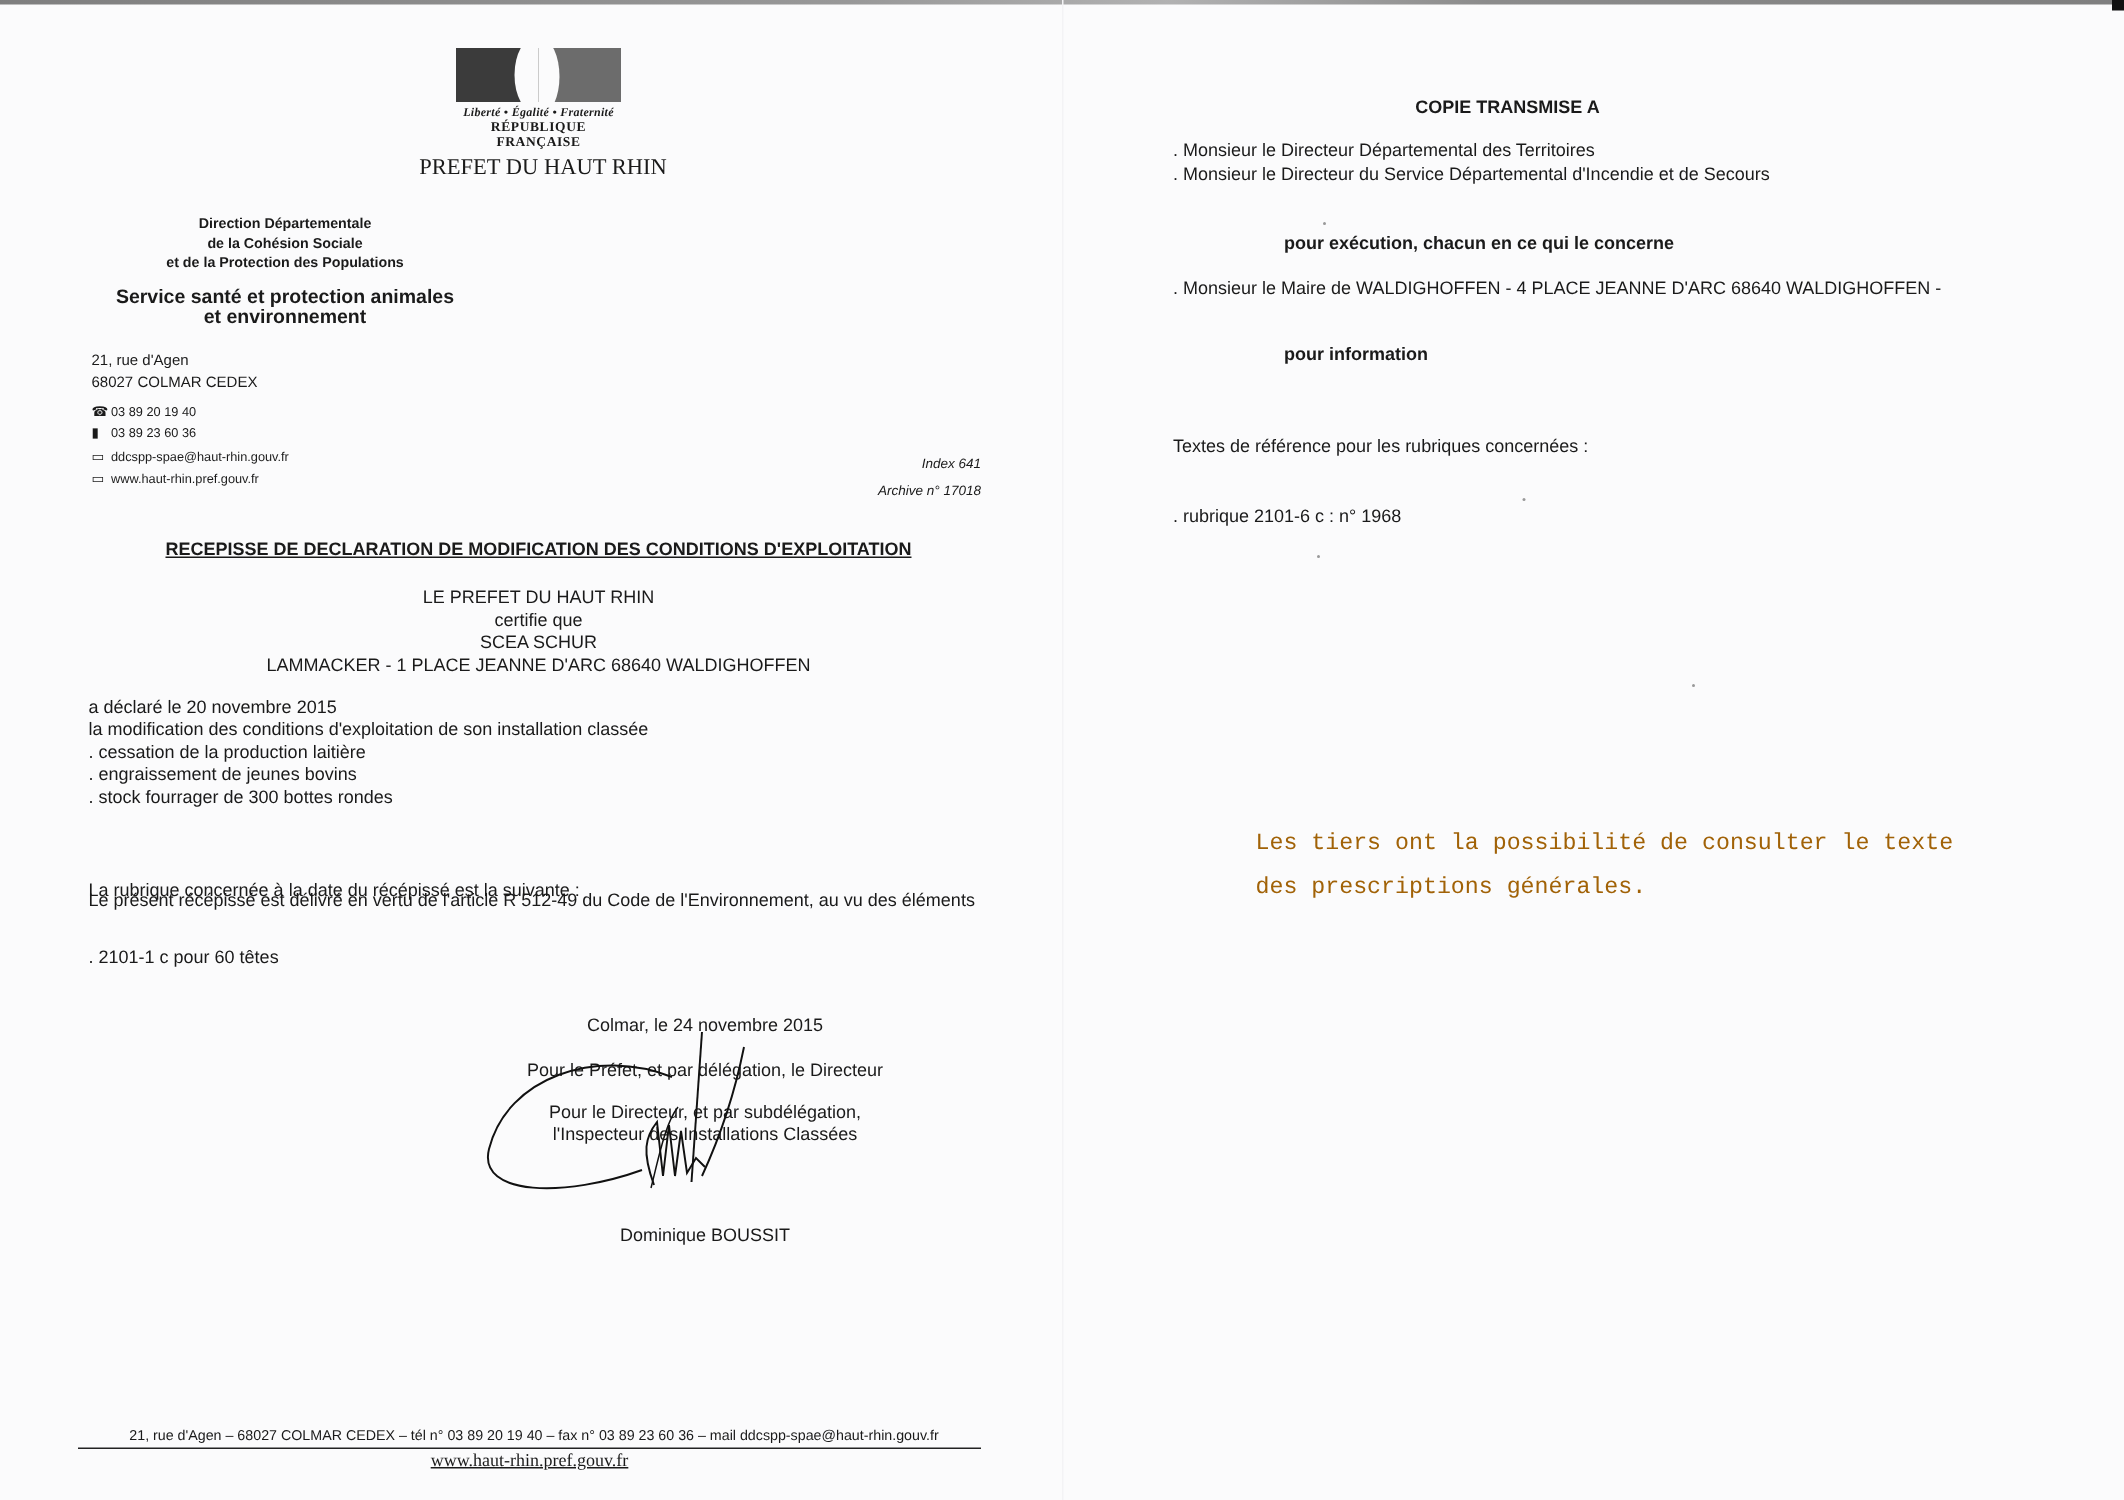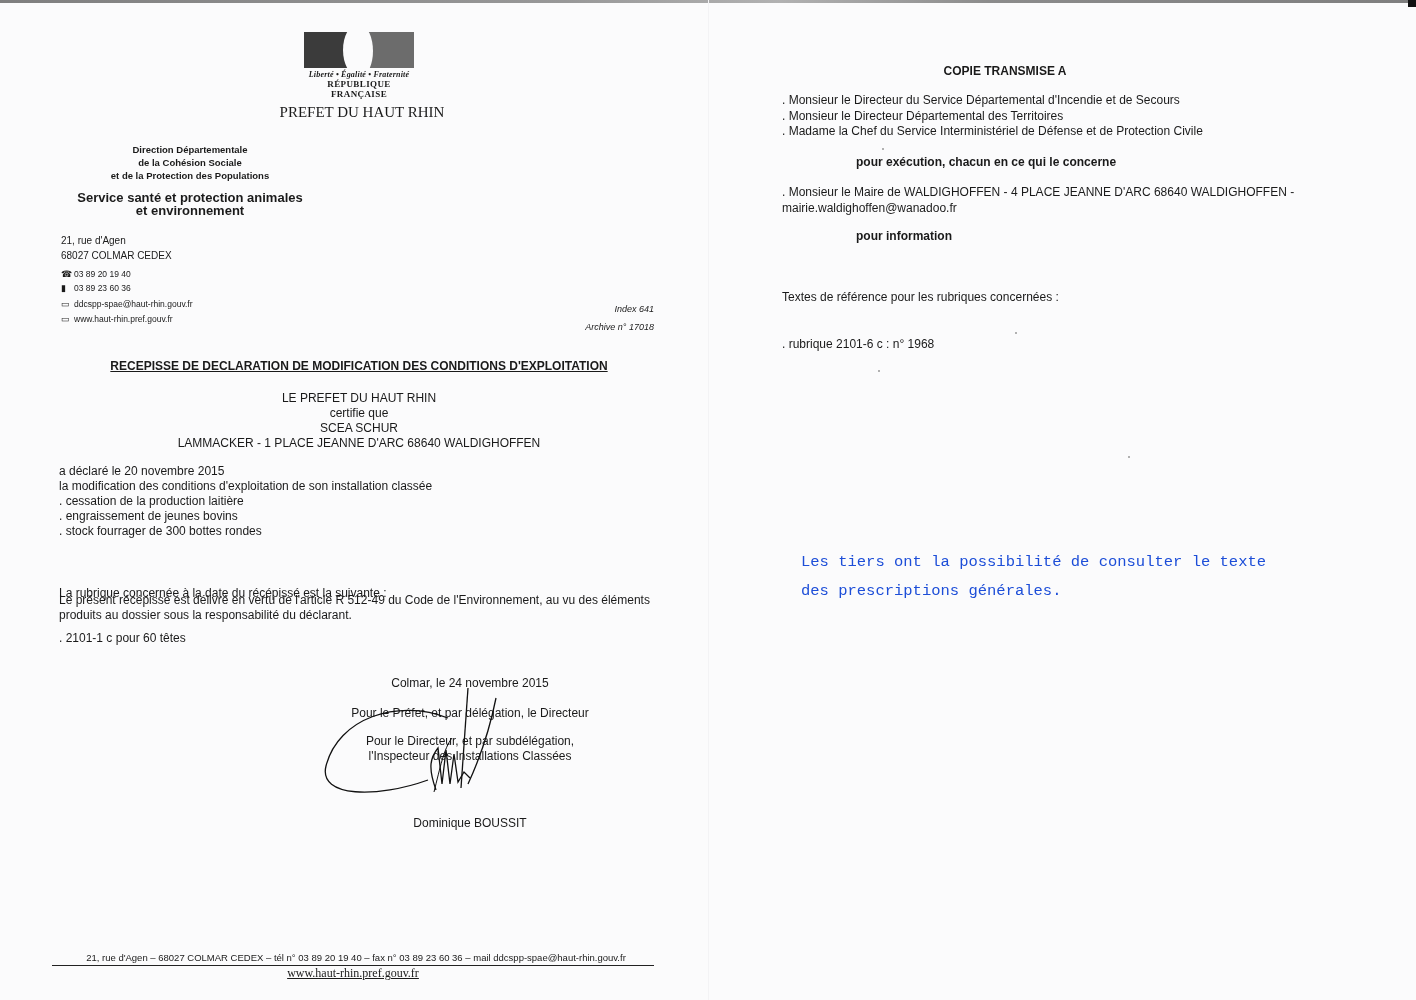--- a/index.html
+++ b/index.html
@@ -54,21 +54,21 @@
 
     .footer-line1 { position:absolute; left:56px; top:952px; width:600px; text-align:center; font-size:9.5px; }
     .footer-rule { position:absolute; left:52px; top:965px; width:602px; height:1px; background:#222; }
     .footer-url { position:absolute; left:52px; top:966px; width:602px; text-align:center; font-family:"Liberation Serif", serif; font-size:12px; text-decoration:underline; }
 
     .copie-title { position:absolute; left:780px; top:64px; width:450px; text-align:center; font-size:12px; font-weight:bold; }
     .right-text { position:absolute; left:782px; font-size:12px; line-height:15.5px; }
     .right-text div { white-space:nowrap; }
     .right-center { position:absolute; font-size:12px; font-weight:bold; }
 
-    .typewriter { position:absolute; left:801px; top:548px; font-family:"Liberation Mono", monospace; font-size:15.5px; line-height:29px; color:#1d4ed8; }
+    .typewriter { position:absolute; left:837px; top:548px; font-family:"Liberation Mono", monospace; font-size:15.5px; line-height:29px; color:#a16207; }
     .typewriter div { white-space:nowrap; }
 
     .speck { position:absolute; width:2px; height:2px; background:#999; border-radius:50%; }
   </style>
 </head>
 <body>
 
 <div class="scanline-top"></div>
 <div class="scan-mark"></div>
 <div class="center-fold"></div>
@@ -136,21 +136,20 @@
   <div>. stock fourrager de 300 bottes rondes</div>
 </div>
 
 <div class="body-text" style="top:556px; white-space:pre;">
   <div>La rubrique concernée à la date du récépissé est la suivante :</div>
   <div> . 2101-1 c pour 60 têtes</div>
 </div>
 
 <div class="body-text" style="top:593px;">
   <div>Le présent récépissé est délivré en vertu de l'article R 512-49 du Code de l'Environnement, au vu des éléments</div>
-  <div>produits au dossier sous la responsabilité du déclarant.</div>
 </div>
 
 <div class="sign-block" style="top:649px;">Colmar, le 24 novembre 2015</div>
 <div class="sign-block" style="top:679px;">Pour le Préfet, et par délégation, le Directeur</div>
 <div class="sign-block" style="top:707px;">
   <div>Pour le Directeur, et par subdélégation,</div>
   <div>l'Inspecteur des Installations Classées</div>
 </div>
 <div class="sign-block" style="top:789px;">Dominique BOUSSIT</div>
 
@@ -162,30 +161,28 @@
   <path d="M116 104 C 122 80, 126 60, 134 50" fill="none" stroke="#111" stroke-width="1"></path>
 </svg>
 
 <div class="footer-line1">21, rue d'Agen – 68027 COLMAR CEDEX  – tél n° 03 89 20 19 40 – fax  n° 03 89 23 60 36  – mail ddcspp-spae@haut-rhin.gouv.fr</div>
 <div class="footer-rule"></div>
 <div class="footer-url">www.haut-rhin.pref.gouv.fr</div>
 
 <div class="copie-title">COPIE TRANSMISE A</div>
 
 <div class="right-text" style="top:93px;">
+  <div>. Monsieur le Directeur Départemental des Territoires</div>
   <div>. Monsieur le Directeur du Service Départemental d'Incendie et de Secours</div>
-  <div>. Monsieur le Directeur Départemental des Territoires</div>
-  <div>. Madame la Chef du Service Interministériel de Défense et de Protection Civile</div>
 </div>
 
 <div class="right-center" style="left:856px; top:155px;">pour exécution, chacun en ce qui le concerne</div>
 
 <div class="right-text" style="top:185px;">
   <div>. Monsieur le Maire de WALDIGHOFFEN - 4 PLACE JEANNE D'ARC 68640 WALDIGHOFFEN -</div>
-  <div>mairie.waldighoffen@wanadoo.fr</div>
 </div>
 
 <div class="right-center" style="left:856px; top:229px;">pour information</div>
 
 <div class="right-text" style="top:259px; white-space:pre;">
   <div>Textes de référence pour les rubriques concernées :</div>
   <div> . rubrique 2101-6 c : n° 1968</div>
 </div>
 
 <div class="typewriter">

